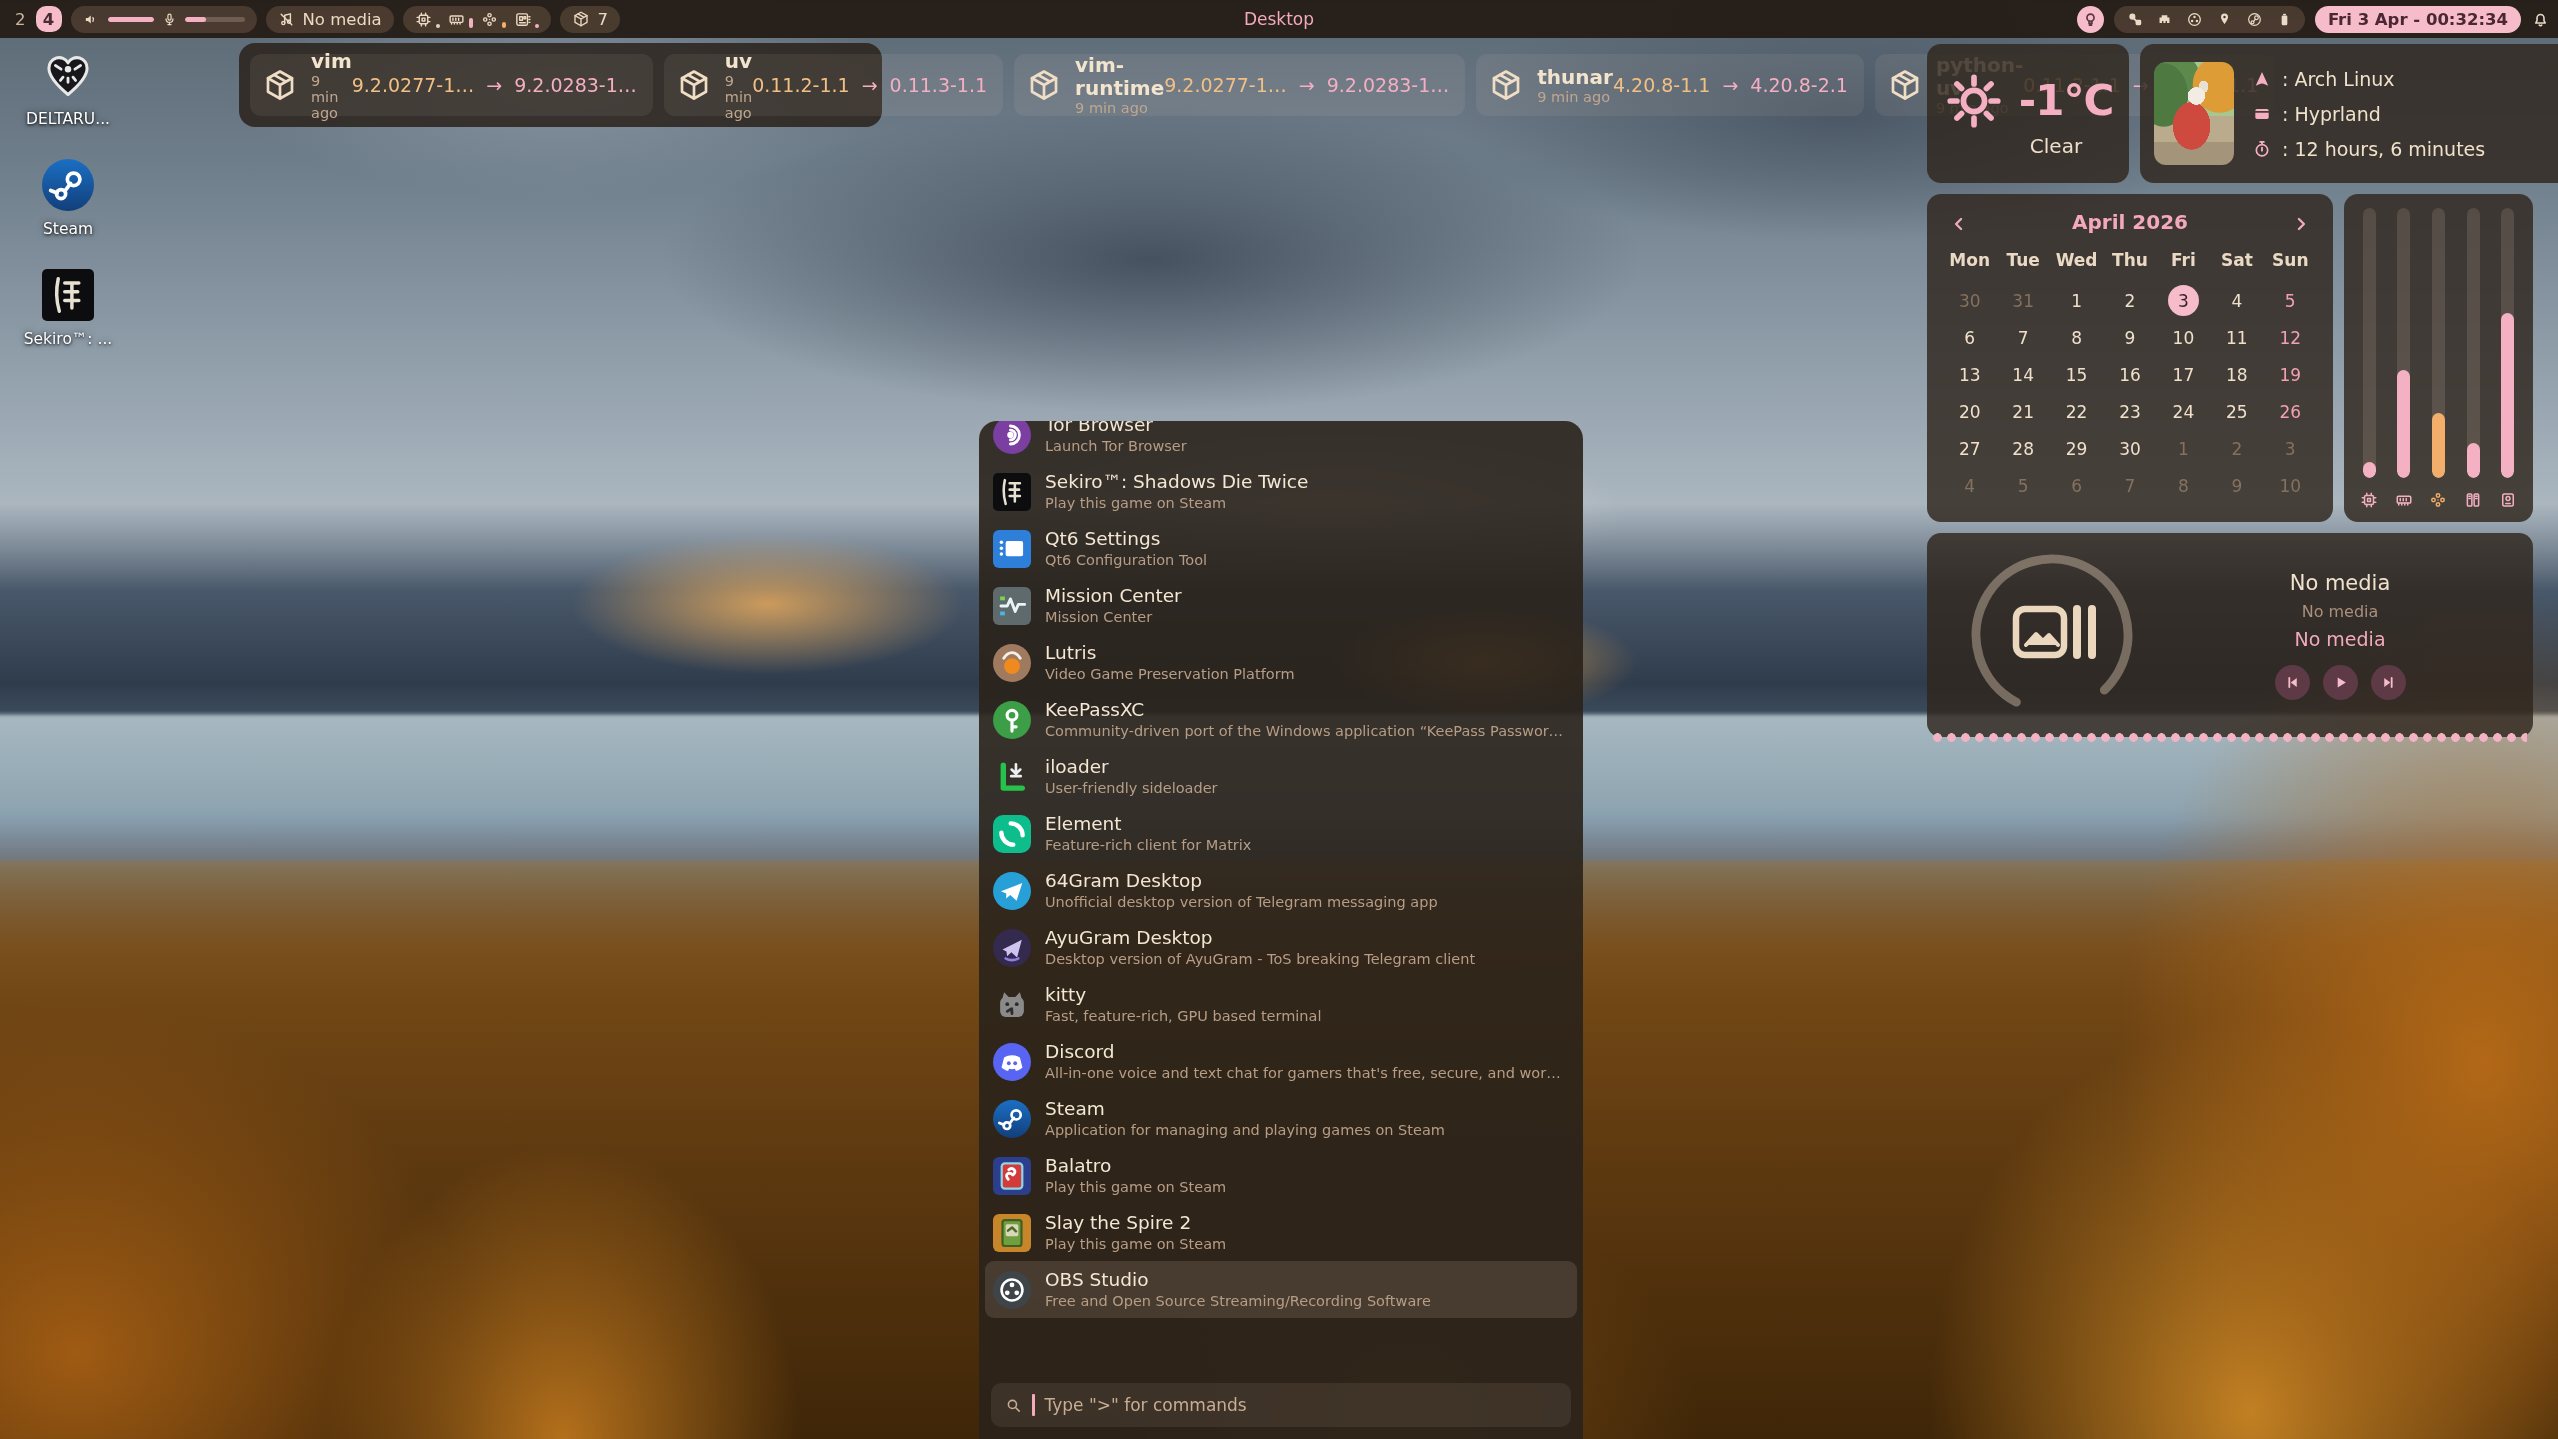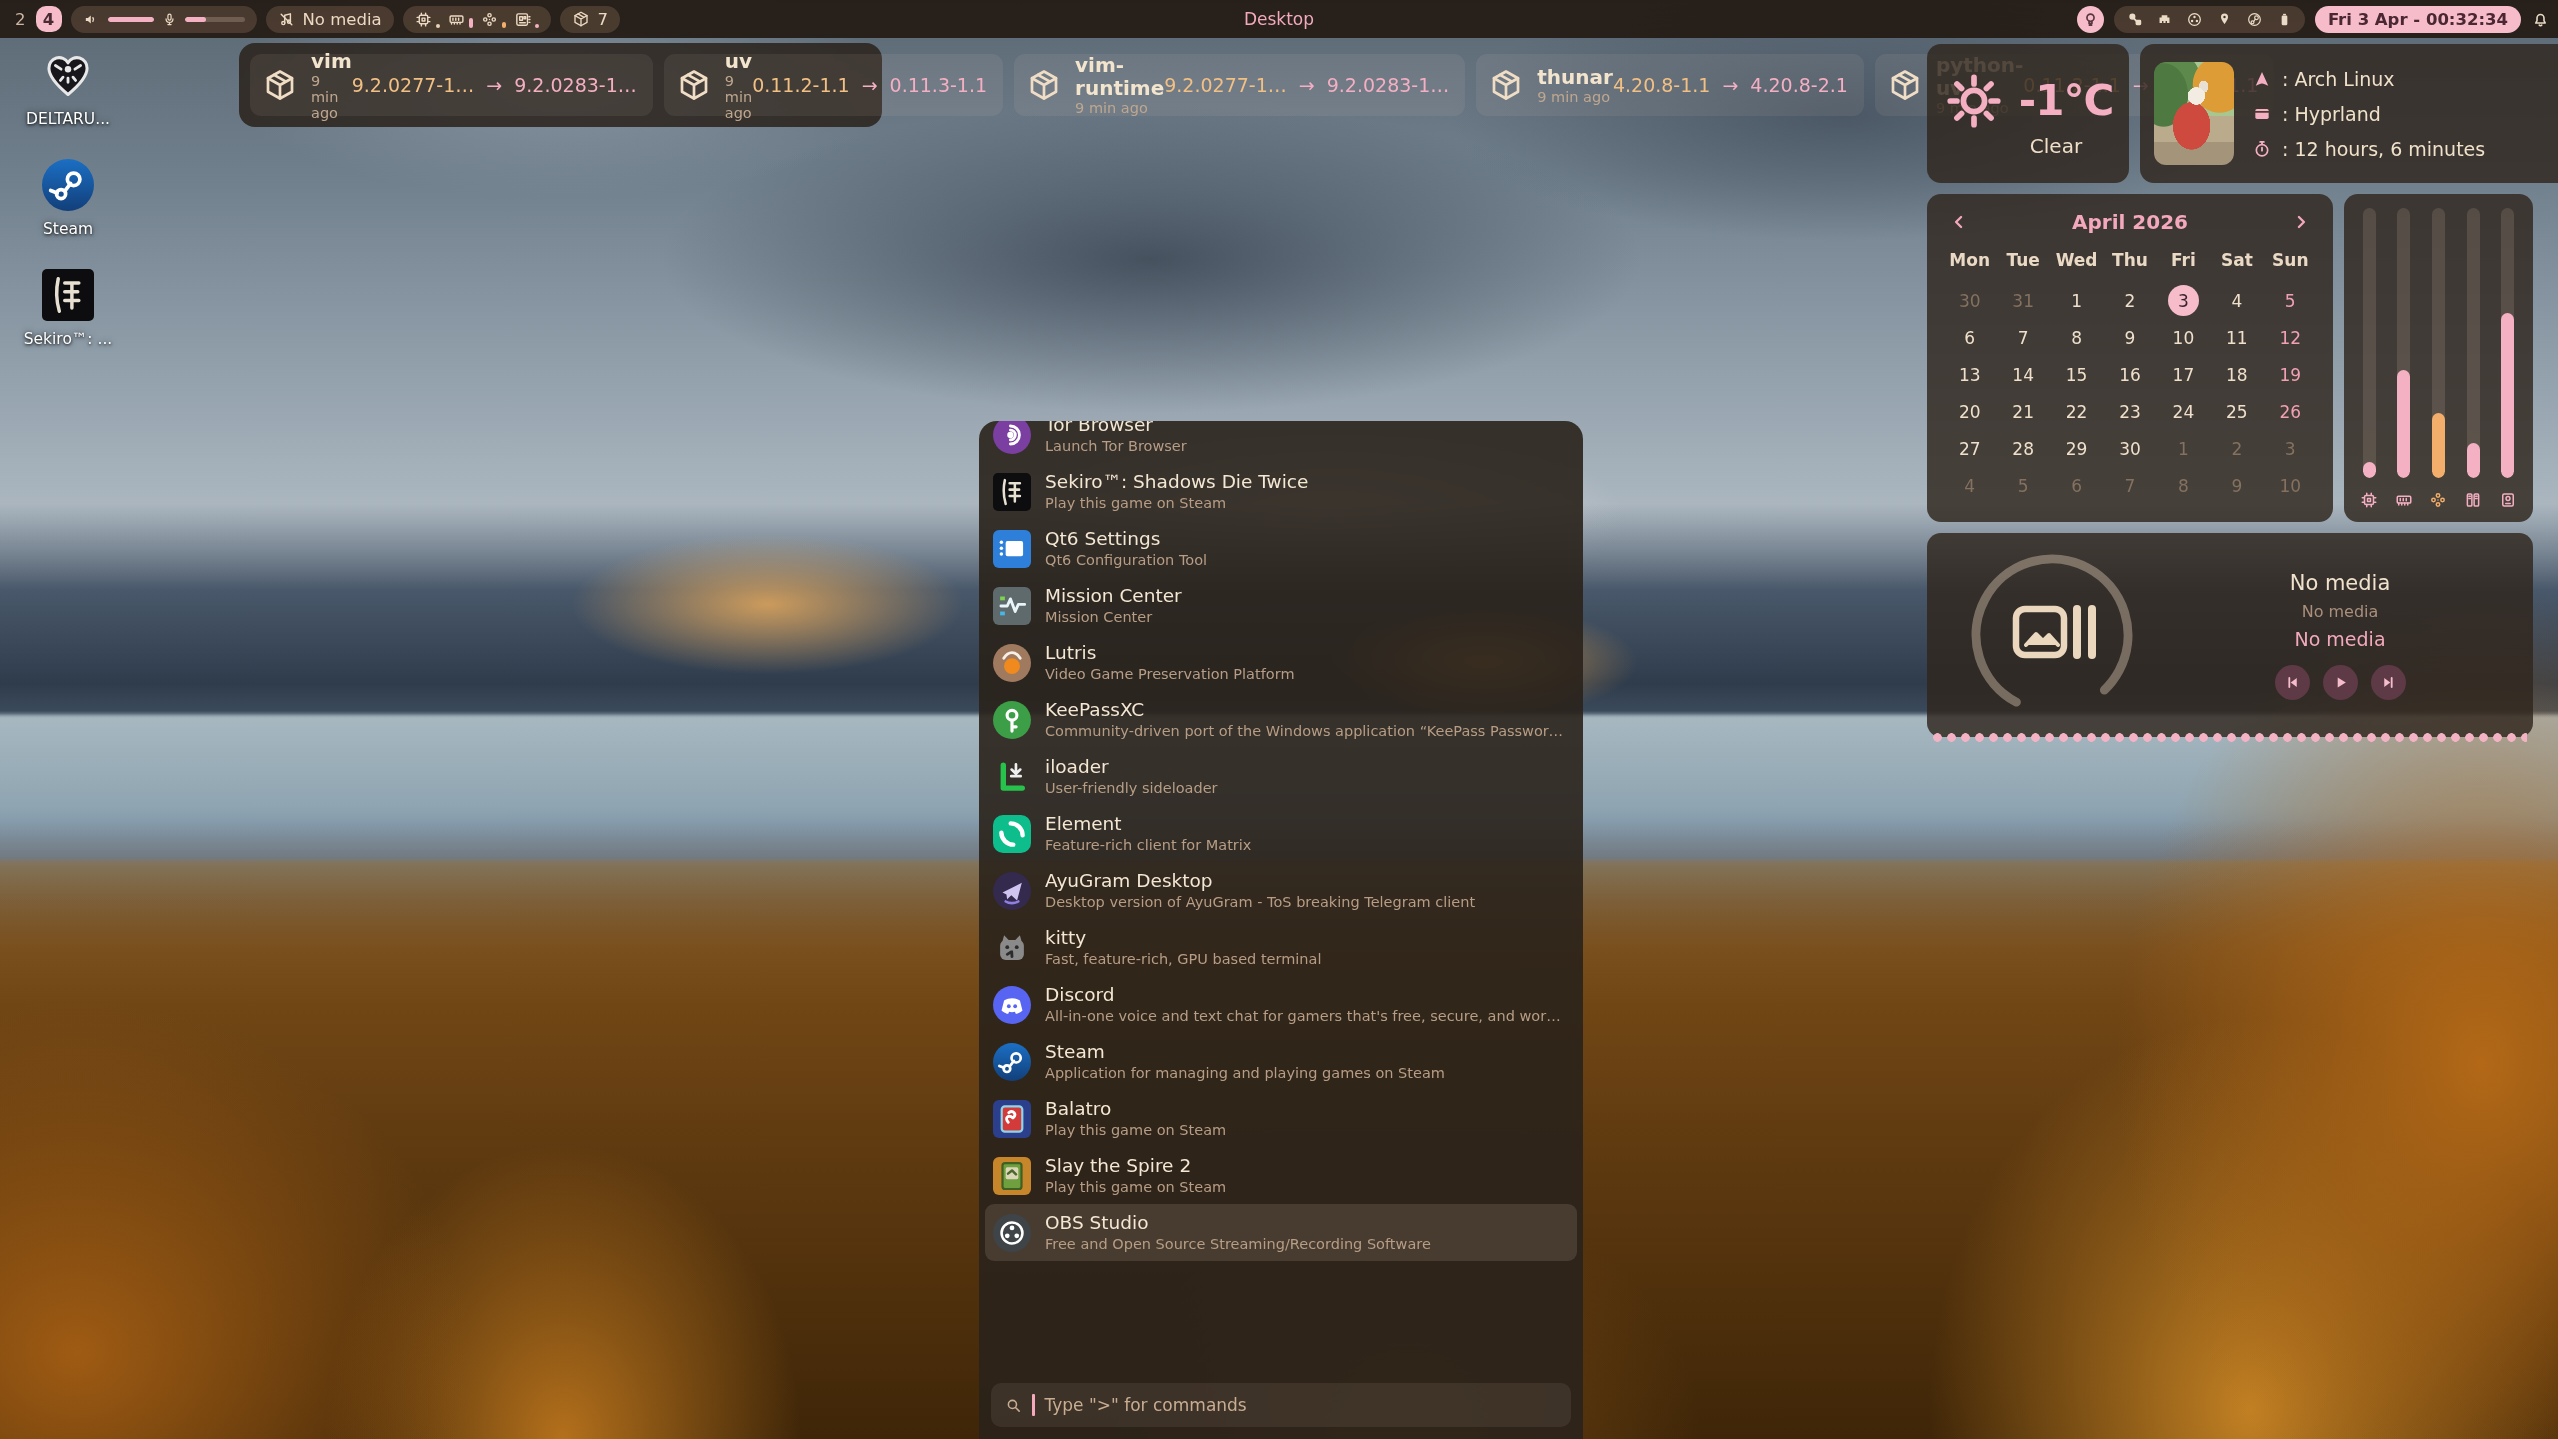--- a/index.html
+++ b/index.html
@@ -87,21 +87,21 @@
       radial-gradient(30px 38px at 47% 62%, #cf4a3e 62%, rgba(0,0,0,0) 63%),
       radial-gradient(44px 46px at 82% 22%, #dd9c35 60%, rgba(0,0,0,0) 62%),
       radial-gradient(40px 52px at 12% 32%, #4e7a42 60%, rgba(0,0,0,0) 62%),
       radial-gradient(36px 40px at 30% 16%, #5d8a4c 60%, rgba(0,0,0,0) 62%),
       linear-gradient(180deg,#a8c68f 0 52%,#b9ab8c 52% 78%,#a3947a 78% 100%);}
   .si-rows{display:flex;flex-direction:column;gap:13px;}
   .si-row{display:flex;align-items:center;gap:10px;color:#f0e1ca;font-size:19px;}
   .si-row .icon{width:20px;height:20px;color:#f5afc2;}
   
   #calendar-card{left:1927px;top:194px;width:406px;height:328px;padding:14px 16px 10px;}
-  .cal-head{display:flex;align-items:center;justify-content:space-between;padding:2px 6px 10px;}
+  .cal-head{display:flex;align-items:flex-end;justify-content:space-between;padding:2px 6px 10px;}
   #cal-month{color:#f3a8bd;font-size:20px;font-weight:600;}
   .cal-nav{width:20px;height:20px;color:#f3a8bd;}
   .cal-grid{display:grid;grid-template-columns:repeat(7,1fr);row-gap:0;}
   .cal-wd{color:#ead9c4;font-size:17px;font-weight:600;text-align:center;padding:6px 0 12px;}
   .cal-day{height:37px;display:flex;align-items:center;justify-content:center;color:#f0e0cb;font-size:17px;}
   .cal-day.out{color:#84715f;}
   .cal-day.sun{color:#f2a0b4;}
   .cal-day .today{background:#f6bcc9;color:#3a2430;width:31px;height:31px;border-radius:50%;display:flex;align-items:center;justify-content:center;}
   
   #stats-card{left:2344px;top:194px;width:189px;height:328px;display:grid;grid-template-columns:repeat(5,1fr);padding:14px 8px 8px;}
@@ -504,20 +504,31 @@
       </div>
       <div class="app-row">
         <div class="app-ic" style="background: rgb(13, 189, 139); border-radius: 10px;">
           <svg viewBox="0 0 24 24" width="100%" height="100%" fill="none" stroke="currentColor" stroke-width="2" stroke-linecap="round" stroke-linejoin="round">
             <path d="M11.2 5.3a7.6 7.6 0 0 1 7.5 7.5M12.8 18.7a7.6 7.6 0 0 1-7.5-7.5" stroke="#fff" stroke-width="2.8"></path>
           </svg>
         </div>
         <div class="app-tx">
           <div class="app-name">Element</div>
           <div class="app-desc">Feature-rich client for Matrix</div>
+        </div>
+      </div>
+      <div class="app-row">
+        <div class="app-ic" style="background: rgb(39, 160, 216); border-radius: 50%;">
+          <svg viewBox="0 0 24 24" width="100%" height="100%" fill="none" stroke="currentColor" stroke-width="2" stroke-linecap="round" stroke-linejoin="round">
+            <path d="M5 12.2 18.5 7l-3.6 11.2-4-3.6-2.6 2.2.1-3.2z" fill="#fff" stroke="none"></path>
+          </svg>
+        </div>
+        <div class="app-tx">
+          <div class="app-name">64Gram Desktop</div>
+          <div class="app-desc">Unofficial desktop version of Telegram messaging app</div>
         </div>
       </div>
       <div class="app-row">
         <div class="app-ic" style="background: rgb(52, 42, 78); border-radius: 50%;">
           <svg viewBox="0 0 24 24" width="100%" height="100%" fill="none" stroke="currentColor" stroke-width="1.6" stroke-linecap="round" stroke-linejoin="round">
             <path d="M6 13 18.2 6.8l-3 11.2-3.6-3.3-2.7 2.5-.4-3z" fill="#cfc3f0" stroke="none"></path>
             <path d="M8 18.6c2.2 1.4 5.8 1.4 8 0" stroke="#8f7fe0"></path>
           </svg>
         </div>
         <div class="app-tx">

